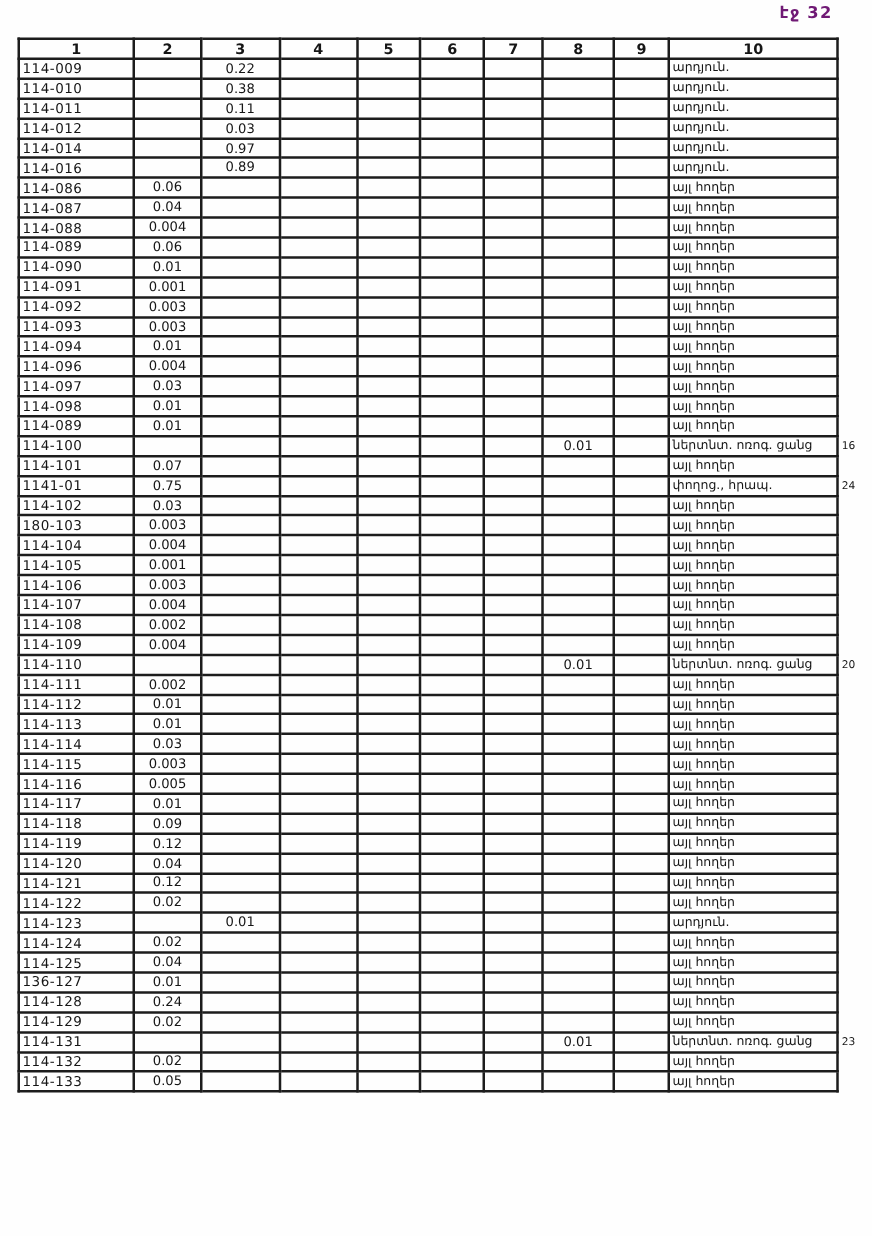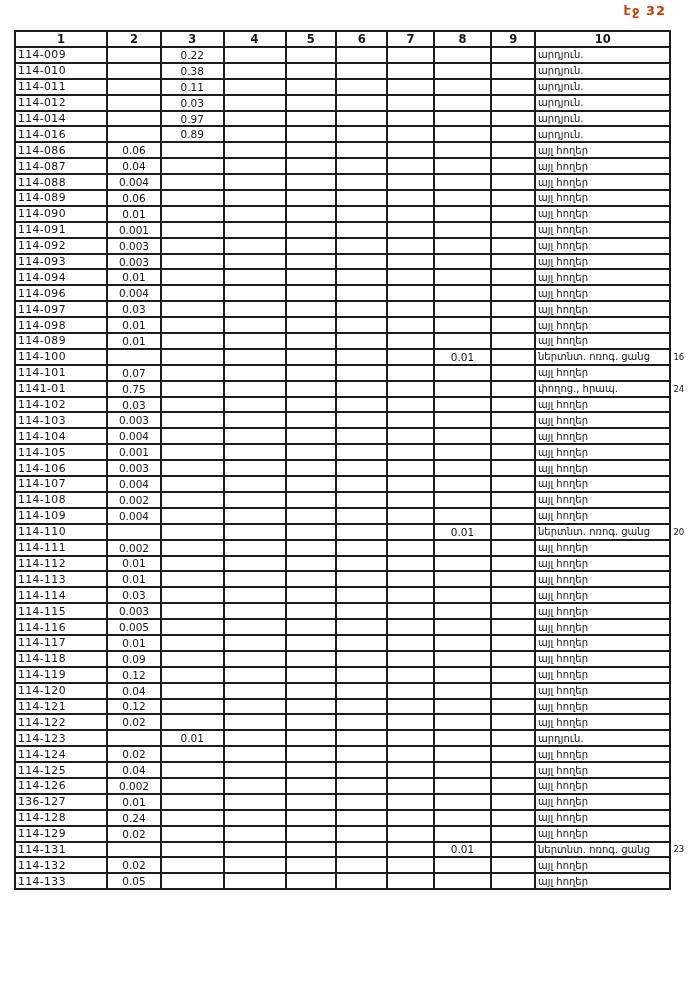--- a/index.html
+++ b/index.html
@@ -18,21 +18,21 @@
     height: 989px;
     background: #fefefe;
   }
   .page-label {
     position: absolute;
     top: 3px;
     right: 32px;
     font-weight: bold;
     font-size: 13px;
     letter-spacing: 1px;
-    color: #c2410c;
+    color: #701a75;
   }
   table.scan-table {
     position: absolute;
     left: 14px;
     top: 30px;
     border-collapse: collapse;
     table-layout: fixed;
     font-size: 10.5px;
   }
   table.scan-table th,
@@ -390,21 +390,21 @@
           <td></td>
           <td></td>
           <td></td>
           <td></td>
           <td></td>
           <td></td>
           <td>այլ հողեր</td>
           <td class="note"></td>
         </tr>
         <tr>
-          <td>114-103</td>
+          <td>180-103</td>
           <td>0.003</td>
           <td></td>
           <td></td>
           <td></td>
           <td></td>
           <td></td>
           <td></td>
           <td></td>
           <td>այլ հողեր</td>
           <td class="note"></td>
@@ -678,33 +678,20 @@
           <td></td>
           <td></td>
           <td></td>
           <td></td>
           <td>այլ հողեր</td>
           <td class="note"></td>
         </tr>
         <tr>
           <td>114-125</td>
           <td>0.04</td>
-          <td></td>
-          <td></td>
-          <td></td>
-          <td></td>
-          <td></td>
-          <td></td>
-          <td></td>
-          <td>այլ հողեր</td>
-          <td class="note"></td>
-        </tr>
-        <tr>
-          <td>114-126</td>
-          <td>0.002</td>
           <td></td>
           <td></td>
           <td></td>
           <td></td>
           <td></td>
           <td></td>
           <td></td>
           <td>այլ հողեր</td>
           <td class="note"></td>
         </tr>

